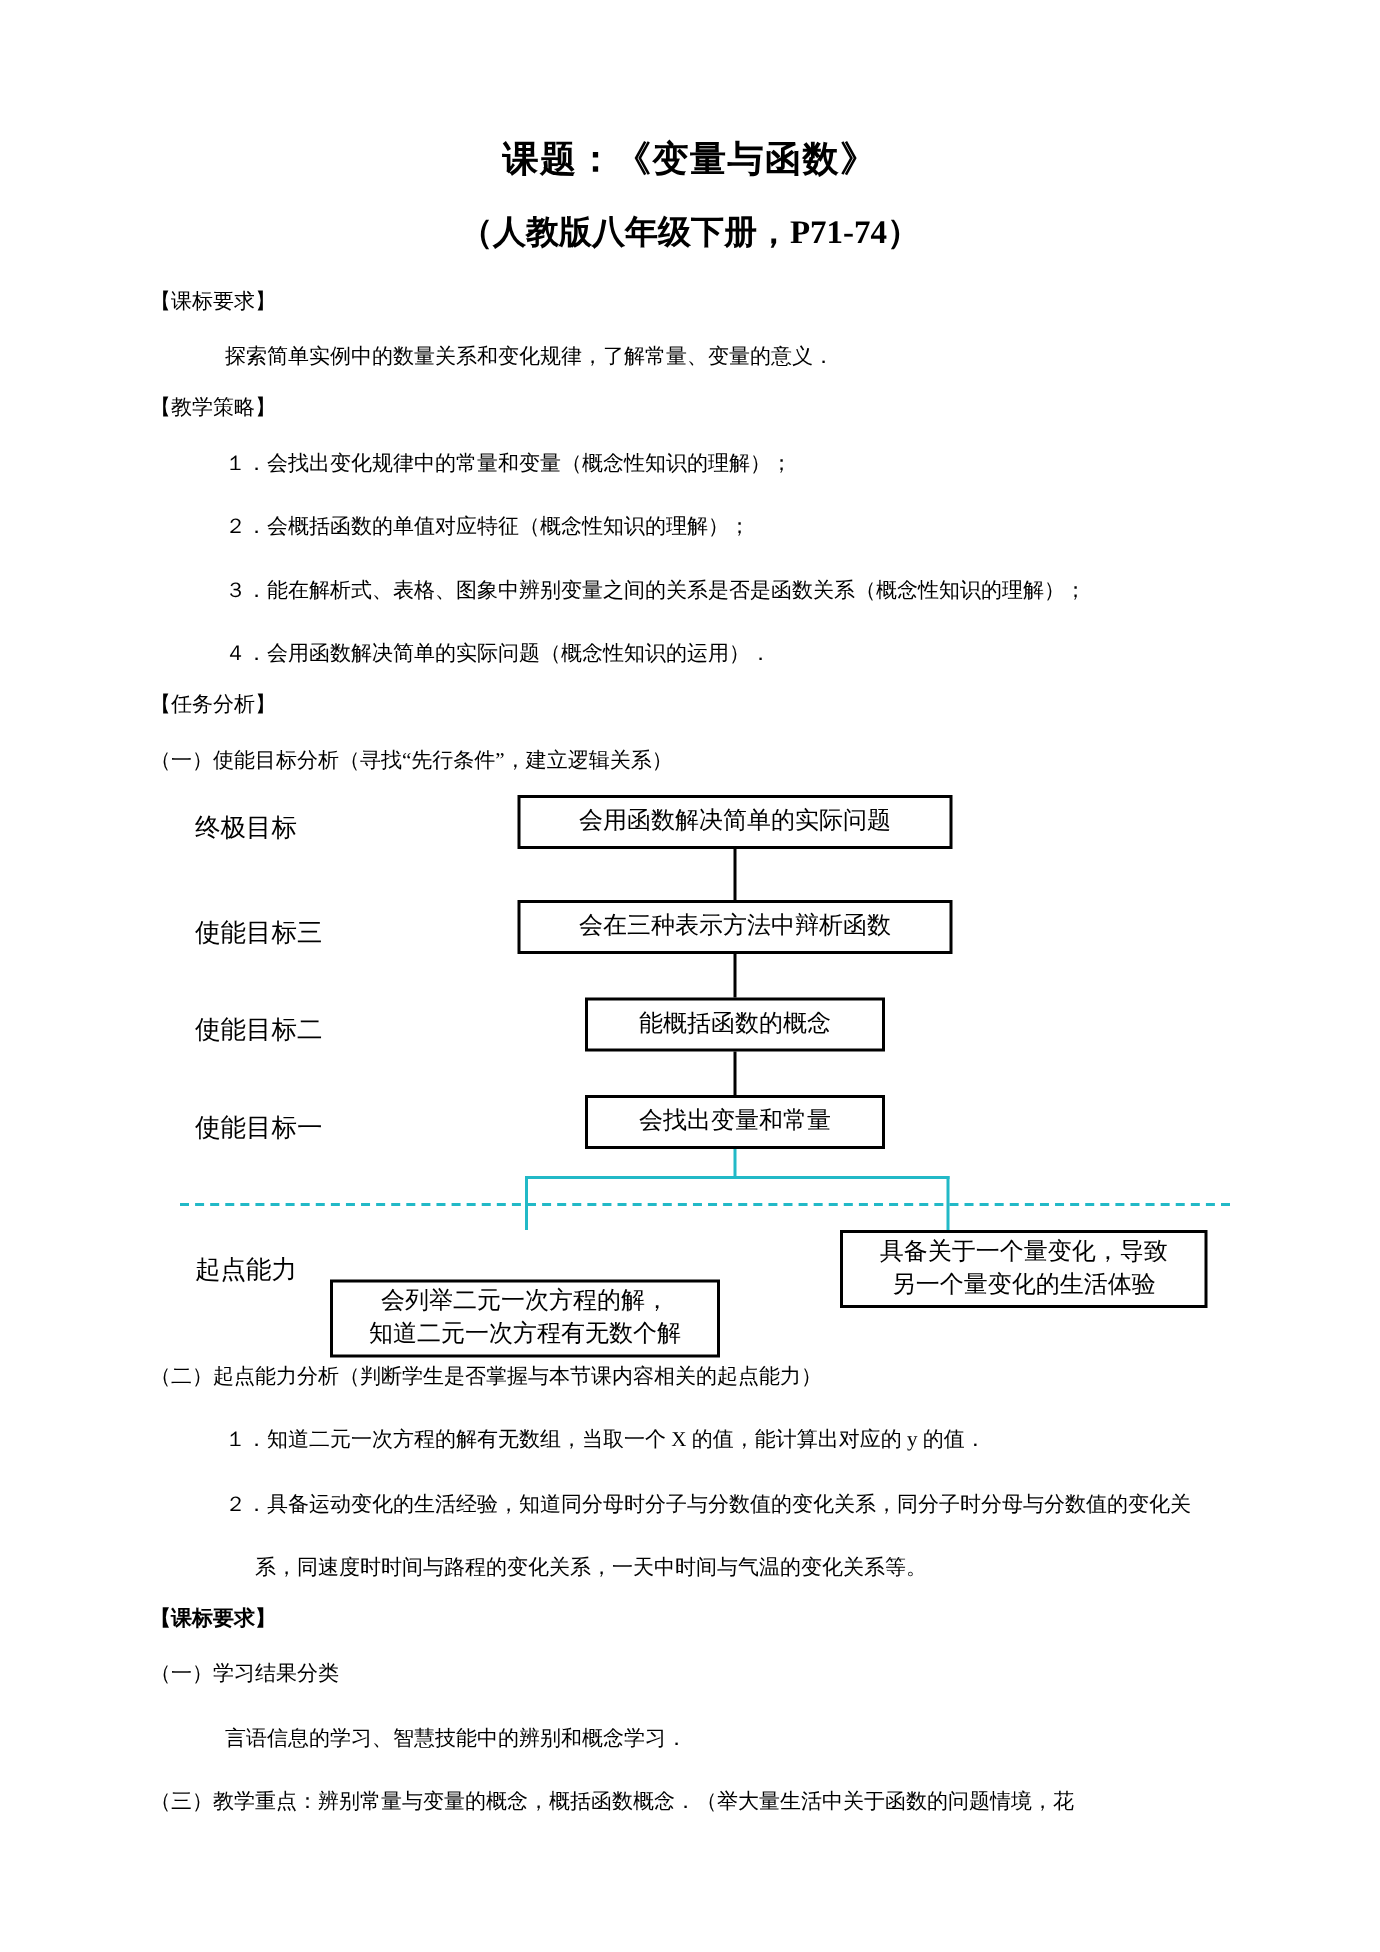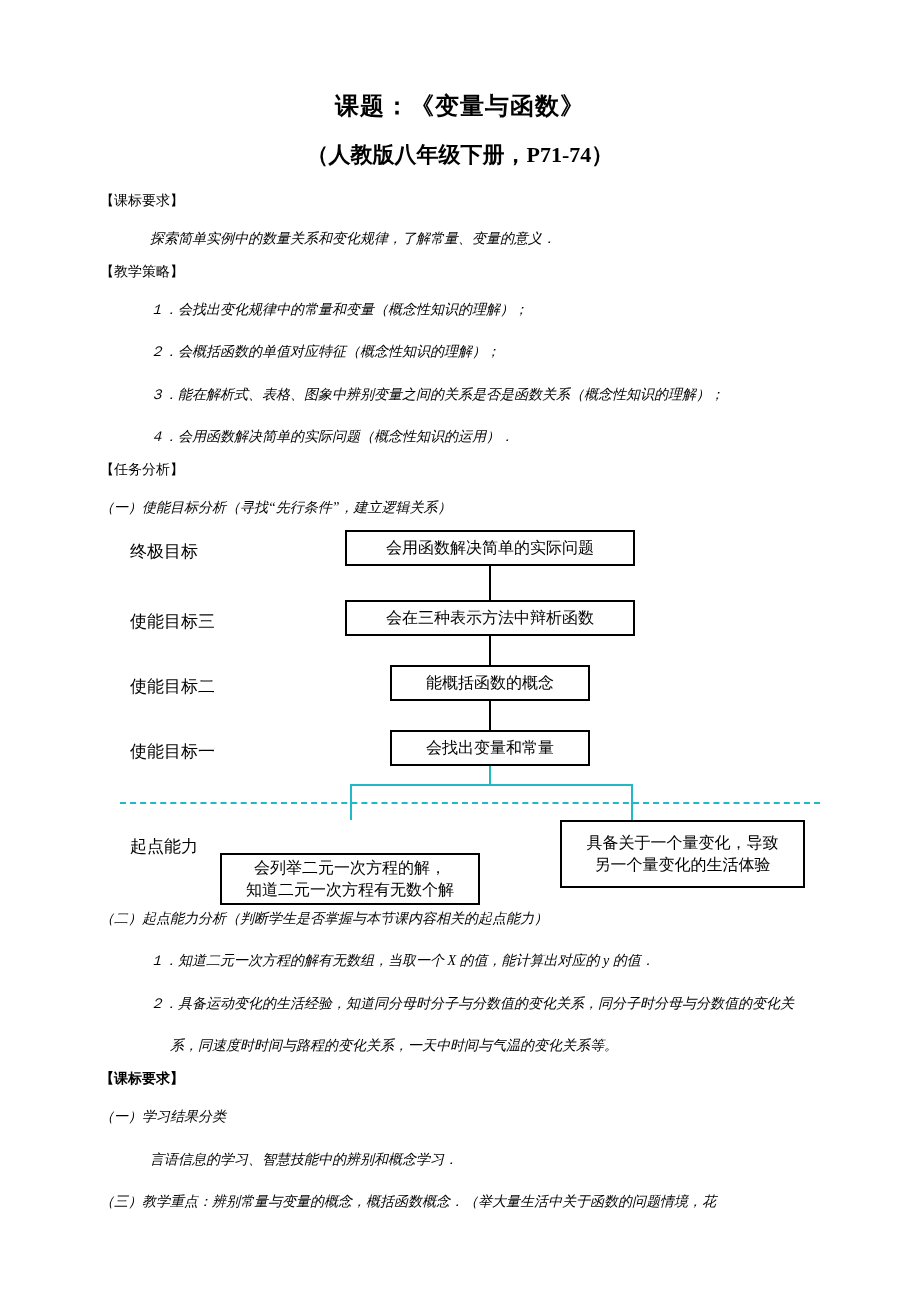--- a/index.html
+++ b/index.html
@@ -31,21 +31,20 @@
     margin: 0 0 22px 0;
   }
   .section-heading {
     font-size: 14px;
     margin: 10px 0 10px 0;
   }
   .body-text {
     font-size: 14px;
     line-height: 1.9;
     margin: 16px 0 6px 0;
-    font-style: italic;
   }
   .indent-2 { padding-left: 50px; }
   .indent-3 { padding-left: 70px; }
   .bold { font-weight: bold; }
   .diagram-wrap {
     width: 720px;
     height: 360px;
     position: relative;
     margin: 8px 0 10px 0;
   }
@@ -116,21 +115,21 @@
     <div class="d-label" style="left:30px; top:145px;">使能目标二</div>
     <div class="d-label" style="left:30px; top:210px;">使能目标一</div>
     <div class="d-label" style="left:30px; top:305px;">起点能力</div>
 
     <div class="d-box" style="left:245px; top:0px;   width:290px; height:36px;">会用函数解决简单的实际问题</div>
     <div class="d-box" style="left:245px; top:70px;  width:290px; height:36px;">会在三种表示方法中辩析函数</div>
     <div class="d-box" style="left:290px; top:135px; width:200px; height:36px;">能概括函数的概念</div>
     <div class="d-box" style="left:290px; top:200px; width:200px; height:36px;">会找出变量和常量</div>
     <div class="d-box" style="left:120px; top:290px; width:260px; height:52px; white-space:pre-line;margin-top:33px;">会列举二元一次方程的解，
 知道二元一次方程有无数个解</div>
-    <div class="d-box" style="left:460px; top:290px; width:245px; height:68px; white-space:pre-line;">具备关于一个量变化，导致
+    <div class="d-box" style="left:460px; top:290px; width:245px; height:52px; white-space:pre-line;">具备关于一个量变化，导致
 另一个量变化的生活体验</div>
 
     <div class="d-line-v" style="left:389px; top:36px;  height:34px;"></div>
     <div class="d-line-v" style="left:389px; top:106px; height:29px;"></div>
     <div class="d-line-v" style="left:389px; top:171px; height:29px;"></div>
 
     <div class="d-line-teal-v" style="left:389px; top:236px; height:18px;"></div>
     <div class="d-line-teal-h" style="left:250px; top:254px; width:283px;"></div>
     <div class="d-line-teal-v" style="left:250px; top:254px; height:36px;"></div>
     <div class="d-line-teal-v" style="left:531px; top:254px; height:36px;"></div>

